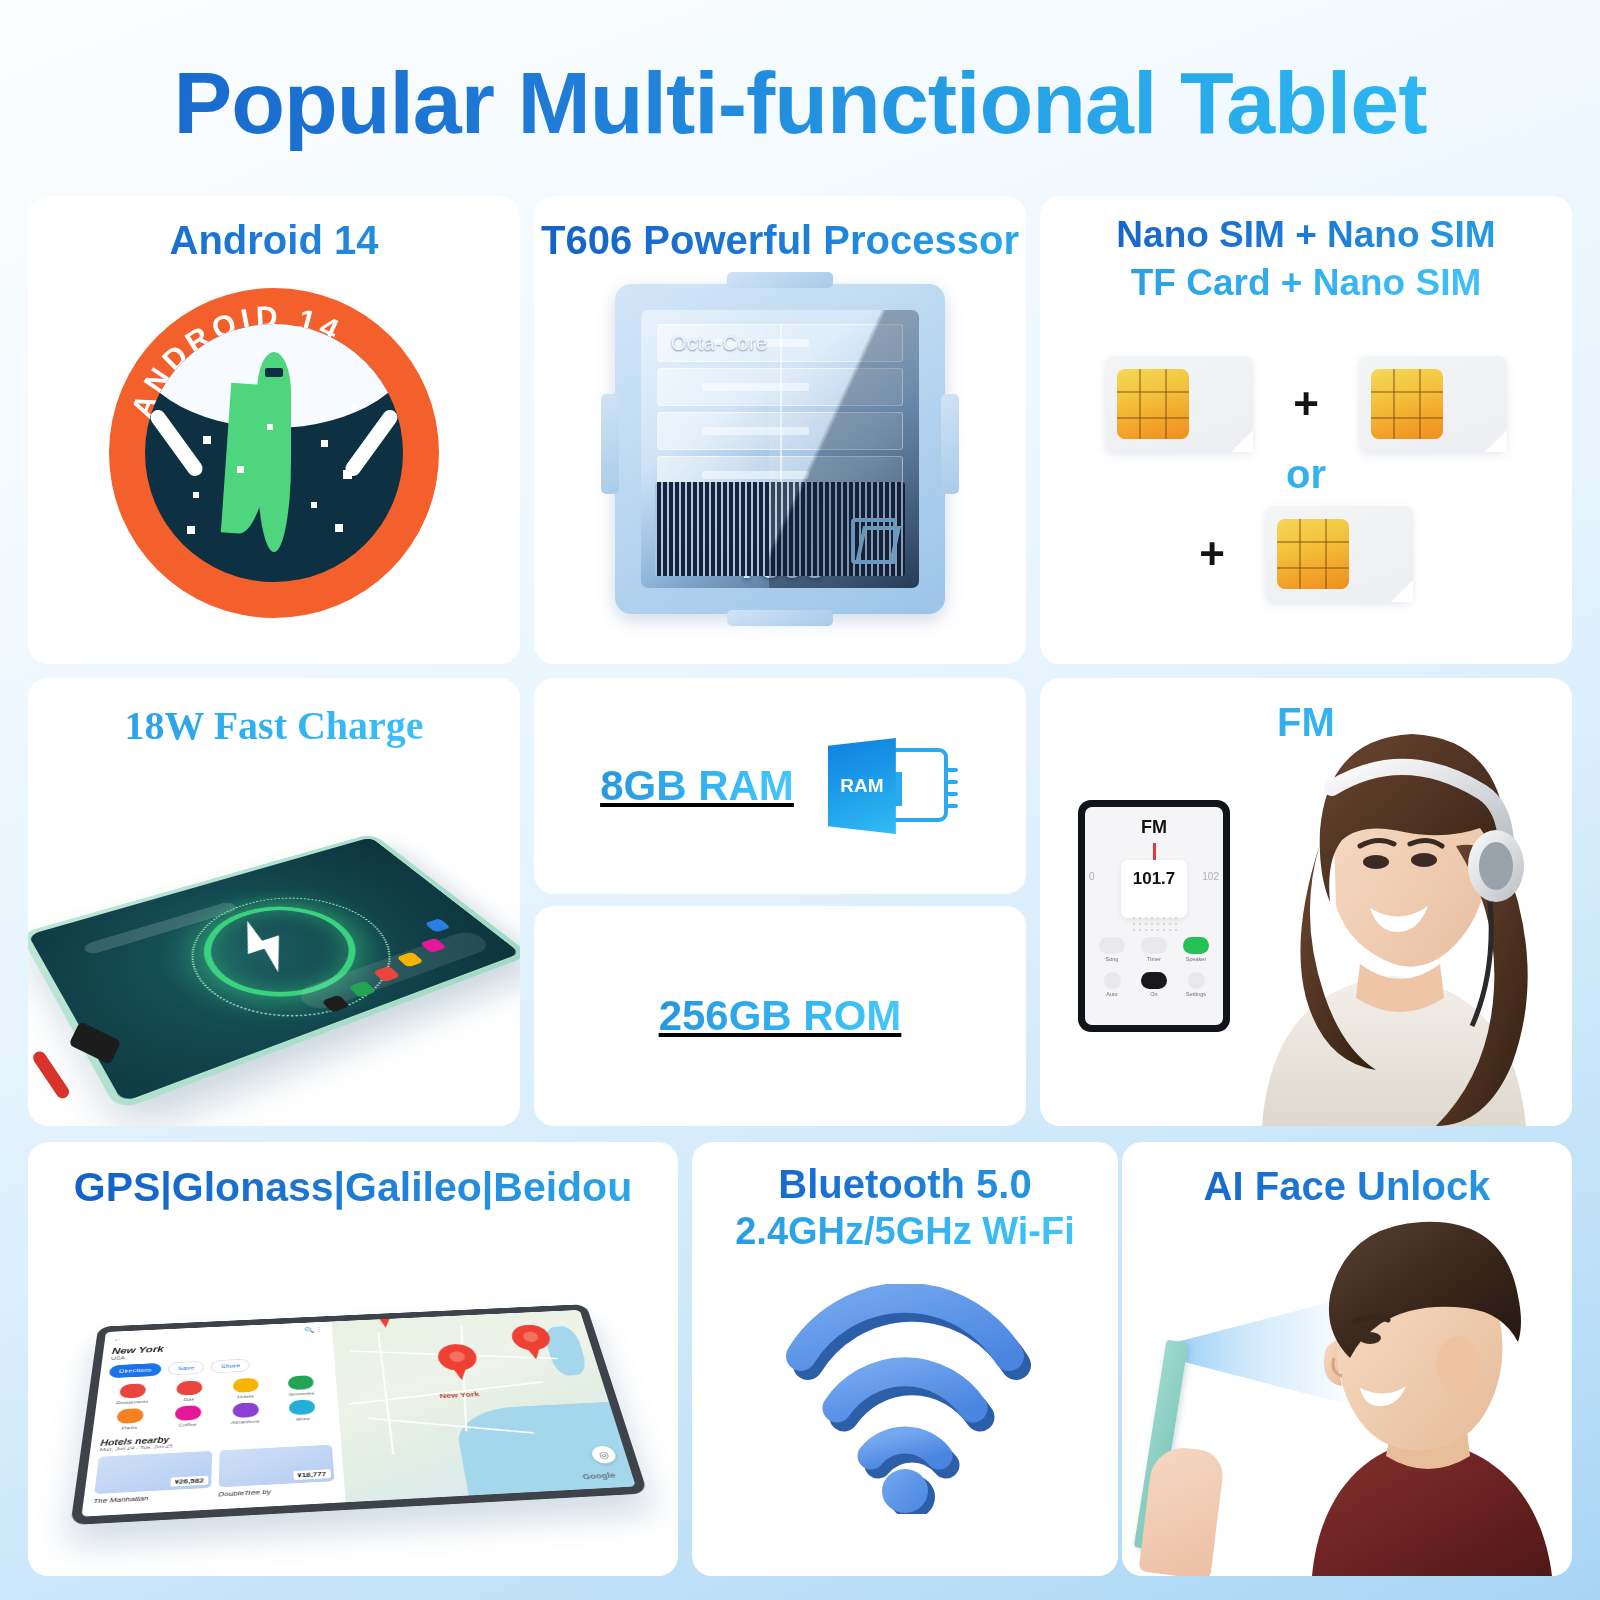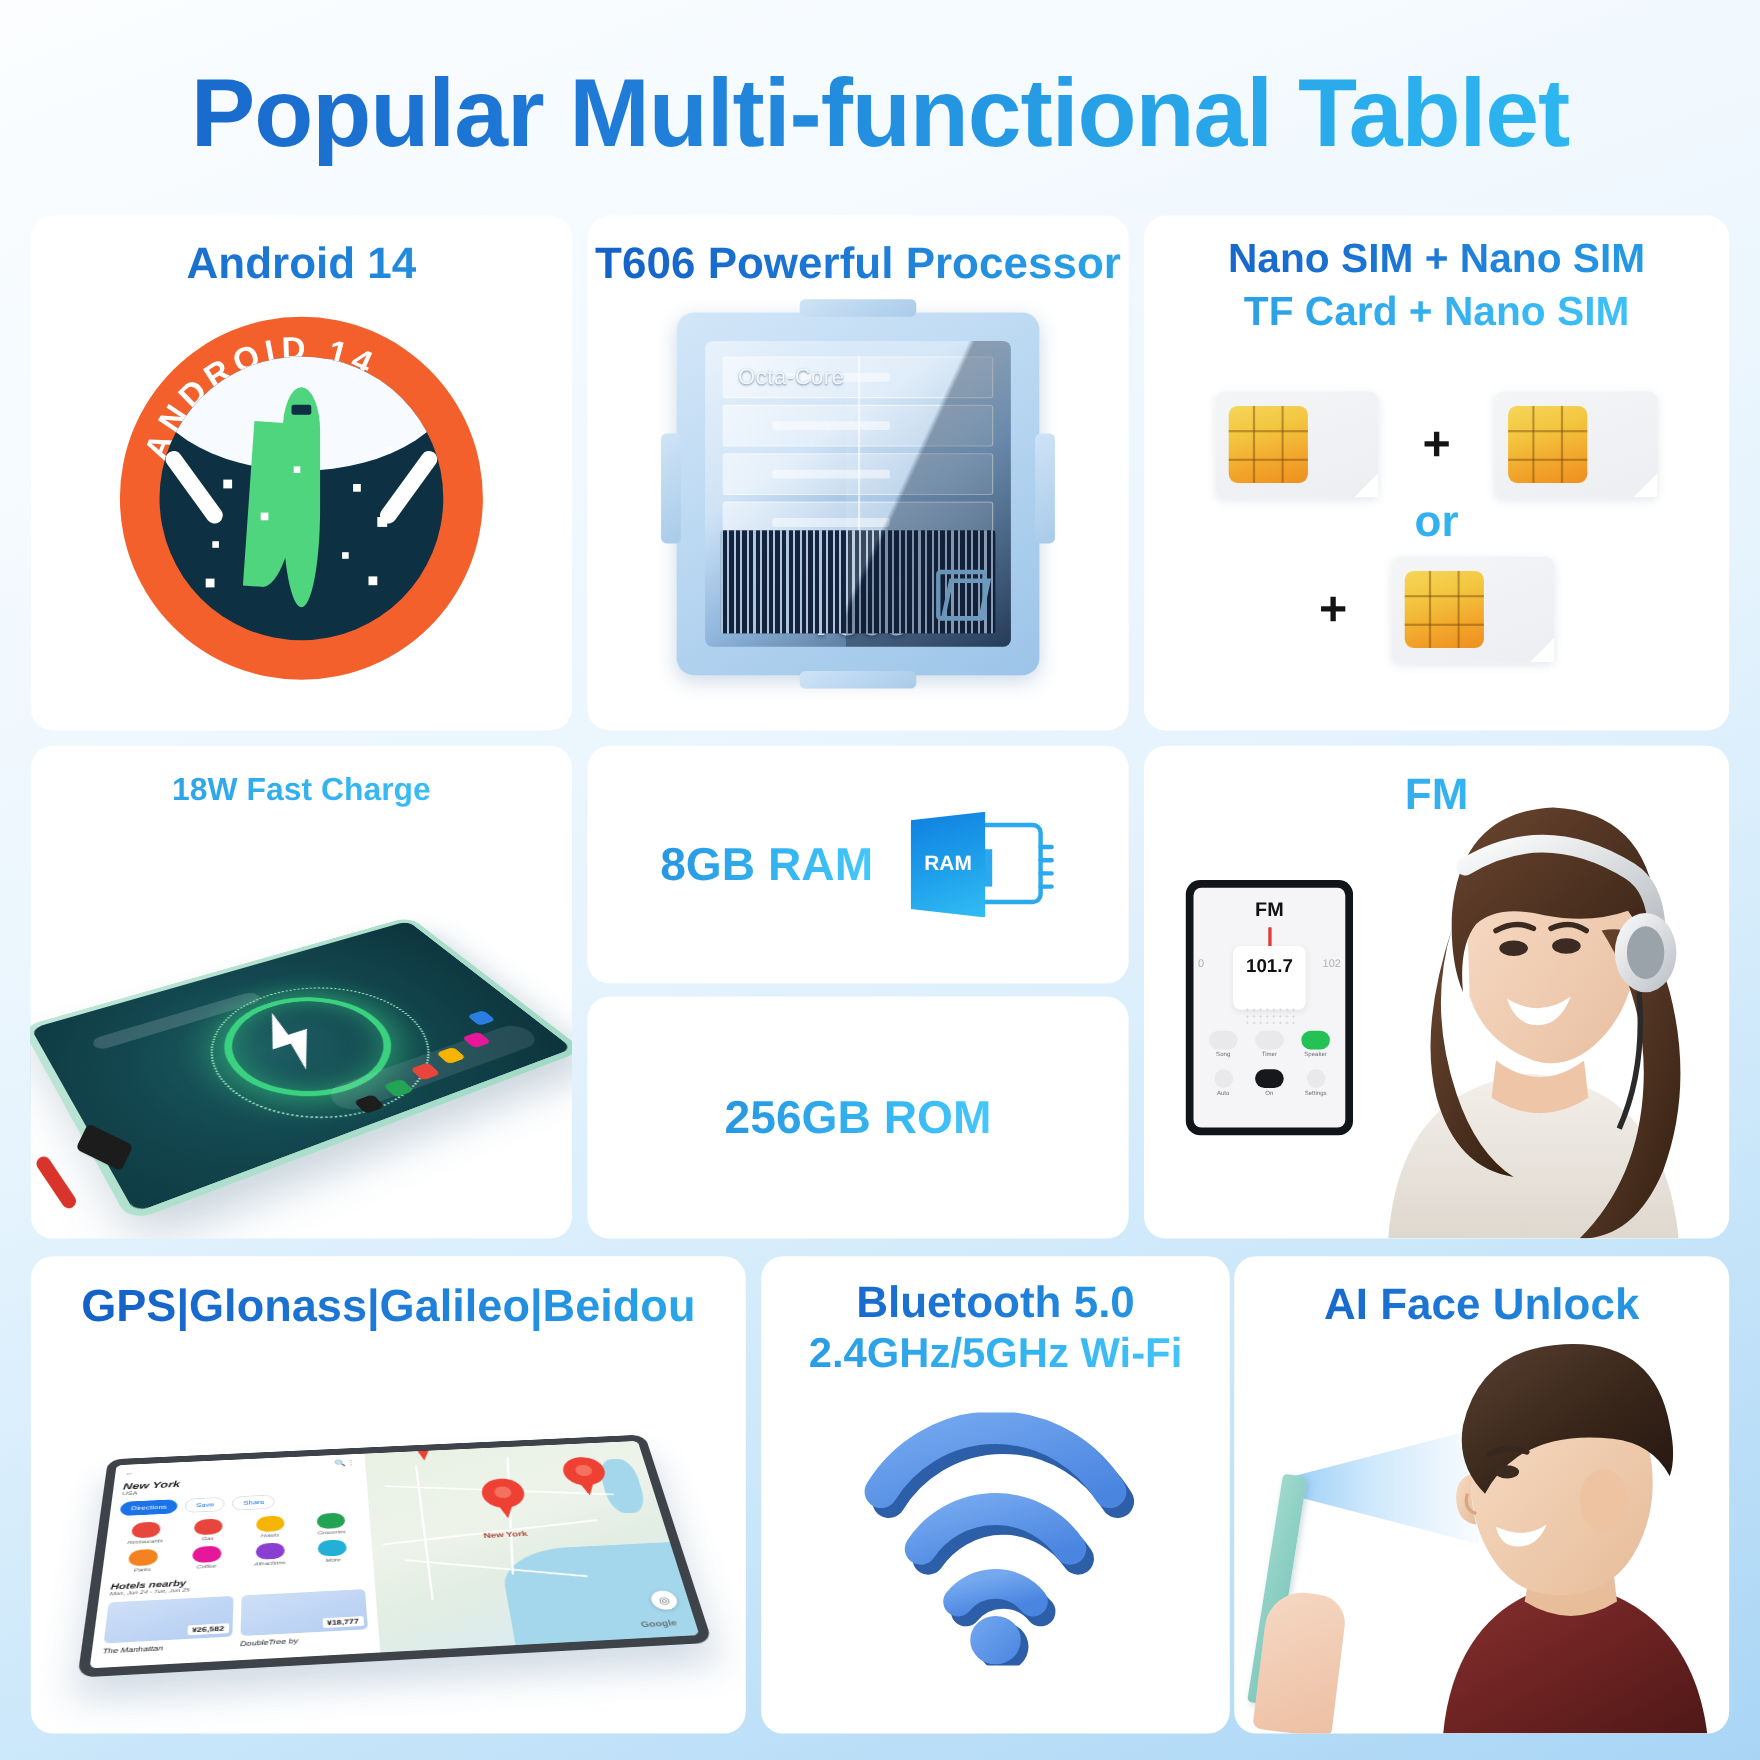--- a/index.html
+++ b/index.html
@@ -180,21 +180,21 @@
     border-radius: 10px 10px 4px 10px;
     display:flex; align-items:center; justify-content:center;
     color:#fff; font-size: 31px; font-weight: bold; letter-spacing:2px;
     box-shadow: 0 3px 9px rgba(0,0,0,.25);
   }
   .tf-card::before{content:"";position:absolute;left:0;top:0;width:20px;height:22px;background:#f8fafc;clip-path:polygon(0 0,100% 0,0 100%);}
   .tf-card::after{content:"";position:absolute;left:44%;bottom:-1px;width:24px;height:10px;background:#f8fafc;border-radius:0 0 4px 4px;}
 
   
   #c-charge { left: 28px; top: 678px; width: 492px; height: 448px; }
-  #c-charge .card-title { top: 24px; font-size: 29px; }
+  #c-charge .card-title { top: 24px; font-size: 40px; font-family: Liberation Serif, serif; }
   .tab-persp { position:absolute; left: 18px; top: 96px; width: 470px; height: 340px;
                perspective: 900px; }
   .tab-3d {
     position:absolute; left: 10px; top: 30px; width: 430px; height: 280px;
     transform: rotateX(54deg) rotateZ(-29deg);
     transform-style: preserve-3d;
     background: linear-gradient(140deg,#bfe6d6 0%,#9fd9c4 100%);
     border-radius: 18px;
     box-shadow: 0 26px 40px rgba(60,100,130,.25);
   }
@@ -223,21 +223,21 @@
   .app-ico { position:absolute; width: 19px; height: 19px; border-radius: 5px; }
   .cable {
     position: absolute; left: 8px; top: 352px; width: 86px; height: 78px;
   }
   .cable-plug{position:absolute;left:36px;top:0;width:46px;height:26px;background:#1c1c1c;border-radius:5px;transform:rotate(26deg);}
   .cable-wire{position:absolute;left:0;top:16px;width:54px;height:13px;background:#d9342b;border-radius:7px;transform:rotate(56deg);transform-origin:left center;}
 
   
   #c-ram { left: 534px; top: 678px; width: 492px; height: 216px; }
   #c-rom { left: 534px; top: 906px; width: 492px; height: 220px; }
-  .mem-row { position:absolute; inset: 0; display:flex; align-items:center; justify-content:center; gap: 34px; }
+  .mem-row { position:absolute; inset: 0; display:flex; align-items:center; justify-content:center; gap: 34px; text-decoration: underline; }
   .mem-label { font-size: 42px; font-weight: bold; }
   .mem-icon { position: relative; width: 132px; height: 104px; }
   .mem-panel {
     position:absolute; left: 0; top: 4px; width: 68px; height: 96px;
     background: linear-gradient(160deg,#0f7fe0 0%,#1b9ae8 45%,#32bdf4 100%);
     clip-path: polygon(0 8%, 100% 0, 100% 100%, 0 92%);
     display:flex; align-items:center; justify-content:center;
     color:#fff; font-size: 19px; font-weight:bold;
   }
   .mem-chip {

